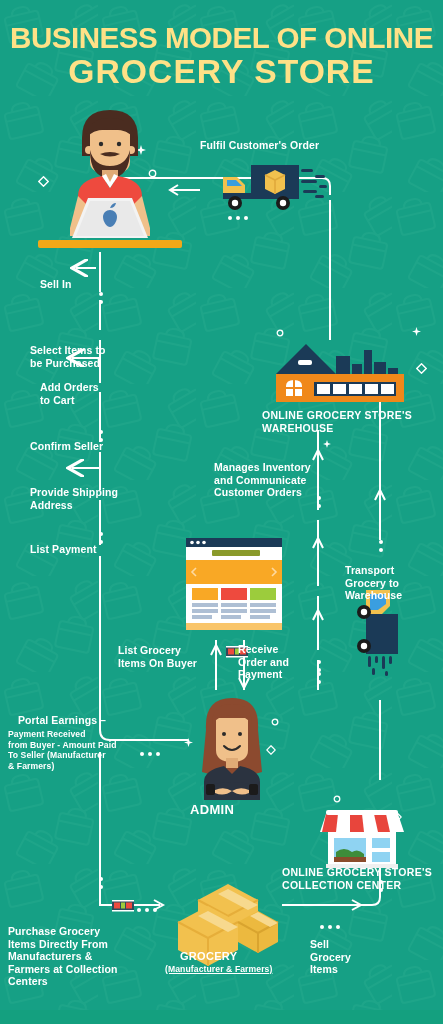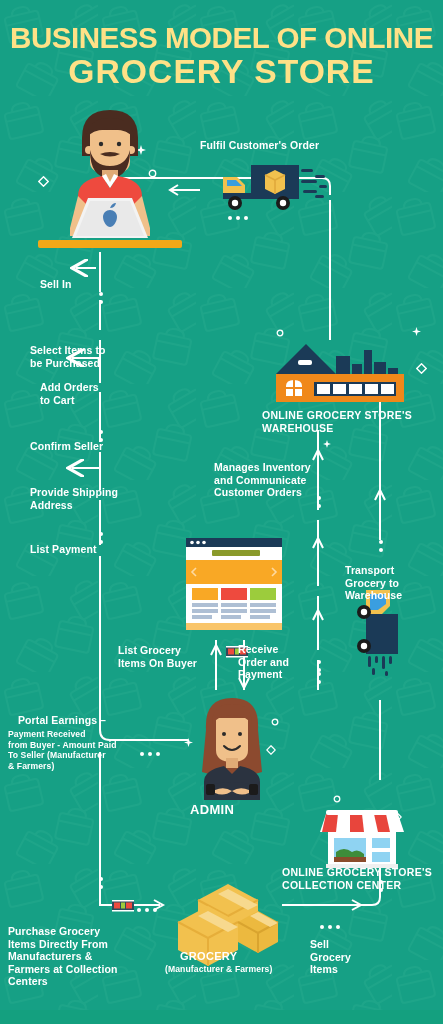--- a/index.html
+++ b/index.html
@@ -513,13 +513,13 @@
 Grocery
 Items</div>
 
 <div class="lbl" style="left:8px;top:925px;width:130px;white-space:pre-line;">Purchase Grocery
 Items Directly From
 Manufacturers &amp;
 Farmers at Collection
 Centers</div>
 
 <div class="lbl cap" style="left:180px;top:950px;width:90px;font-size:11px;">GROCERY</div>
-<div class="lbl sm" style="left:165px;top:964px;width:120px;">(Manufacturer &amp; Farmers)</div>
+<div class="lbl sm" style="left:165px;top:964px;width:120px;text-decoration:underline;">(Manufacturer &amp; Farmers)</div>
 
 </body></html>

